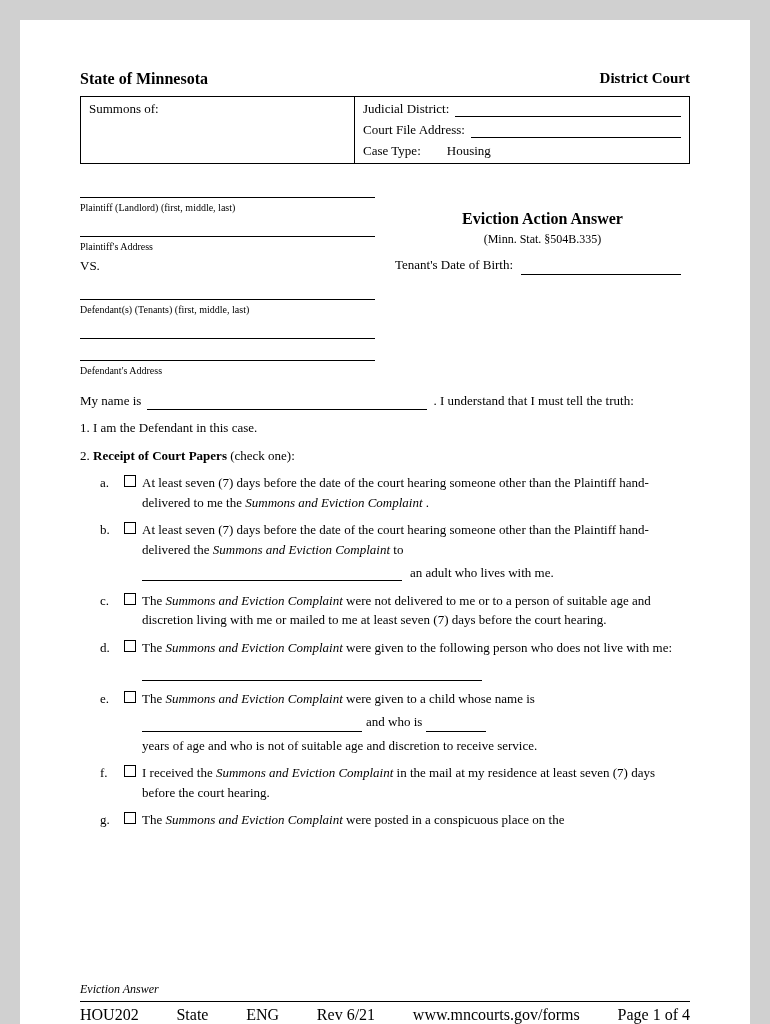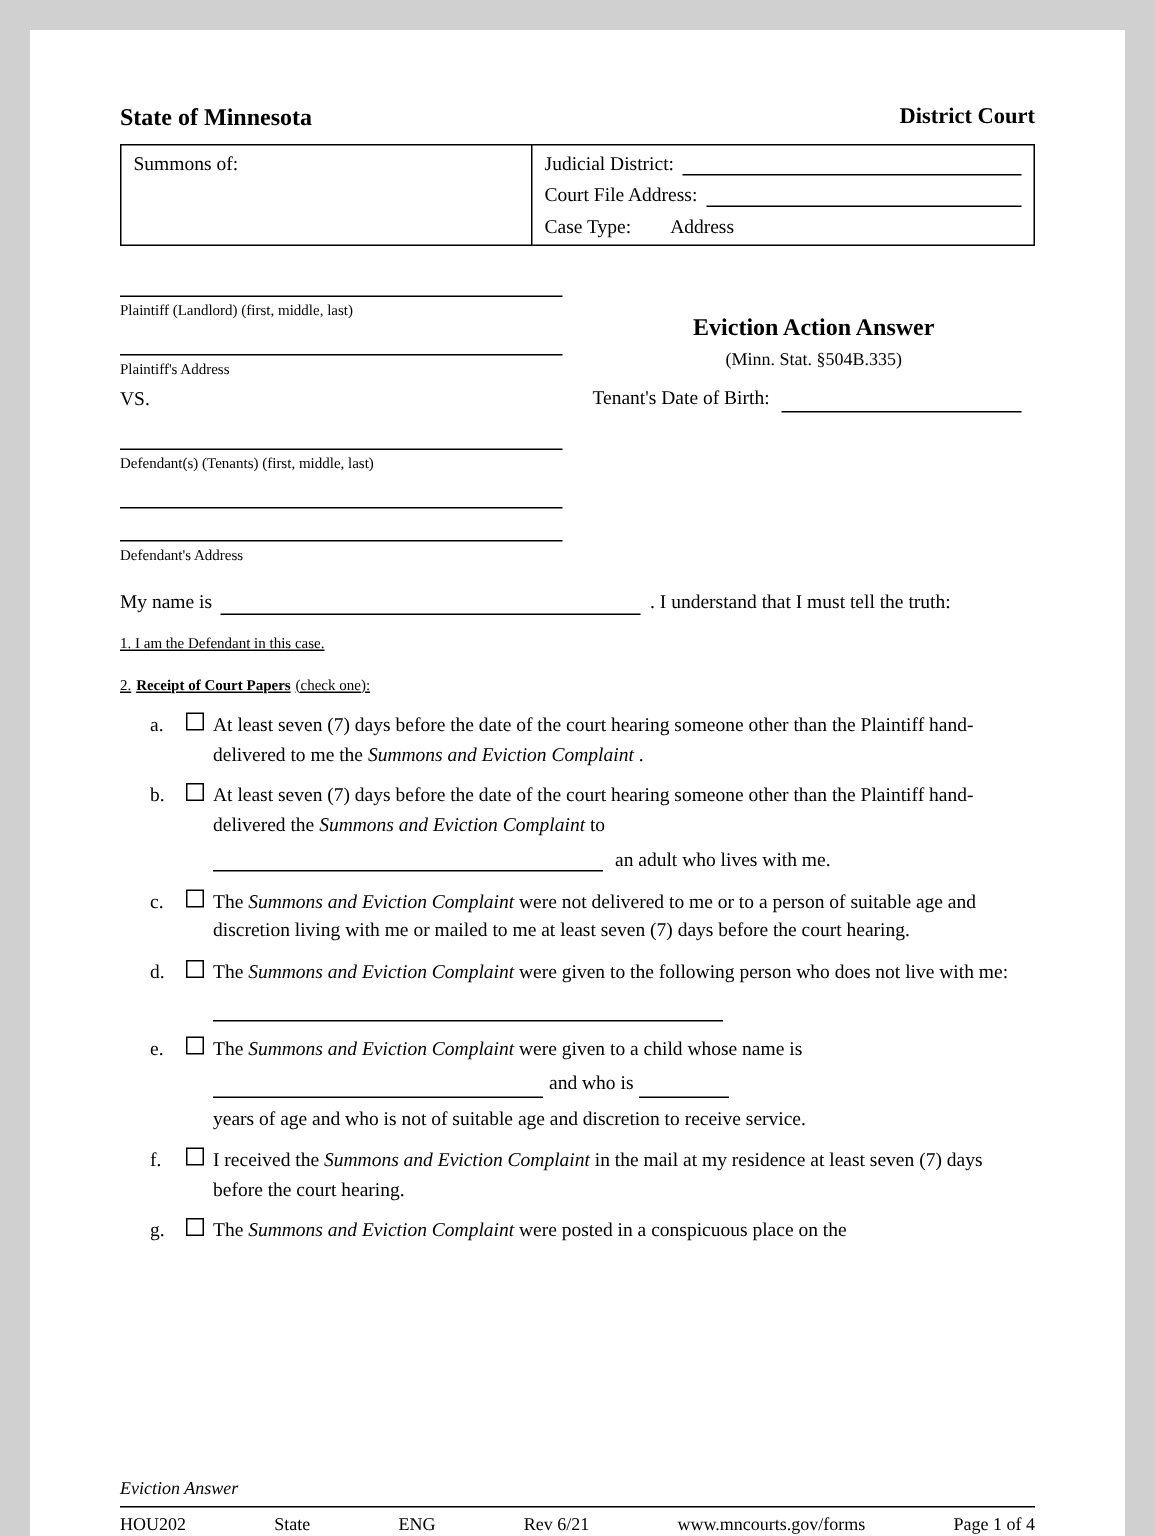--- a/index.html
+++ b/index.html
@@ -136,22 +136,21 @@
       font-size: 13px;
       white-space: nowrap;
     }
 
     .numbered-item {
       margin-bottom: 8px;
       line-height: 1.5;
     }
 
     .item-text {
-      font-size: 10px;
-      text-decoration: underline;
+      font-size: 13px;
     }
 
     .bold-text {
       font-weight: bold;
     }
 
     .lettered-items {
       margin-left: 20px;
       margin-top: 6px;
     }
@@ -219,21 +218,21 @@
 
     .footer-bottom {
       display: flex;
       justify-content: space-between;
       font-size: 12px;
       border-top: 1px solid #000;
       padding-top: 4px;
     }
 
     .footer-item {
-      font-size: 12px;
+      font-size: 16px;
     }
 
     .outer-table {
       width: 100%;
       border-collapse: collapse;
     }
 
     .outer-table > tbody > tr > td {
       border: 1px solid #000;
       vertical-align: top;
@@ -309,21 +308,21 @@
             <div class="right-row">
               <span class="right-row-label">Judicial District:</span>
               <div class="right-row-line"></div>
             </div>
             <div class="right-row">
               <span class="right-row-label">Court File Address:</span>
               <div class="right-row-line"></div>
             </div>
             <div class="case-type-row">
               <span class="case-type-label">Case Type:</span>
-              <span class="case-type-value">Address</span>
+              <span class="case-type-value">Housing</span>
             </div>
           </div>
         </td>
       </tr>
     </tbody>
   </table>
 
   <div class="two-column" style="margin-top: 16px;">
     <div class="left-column">
 

